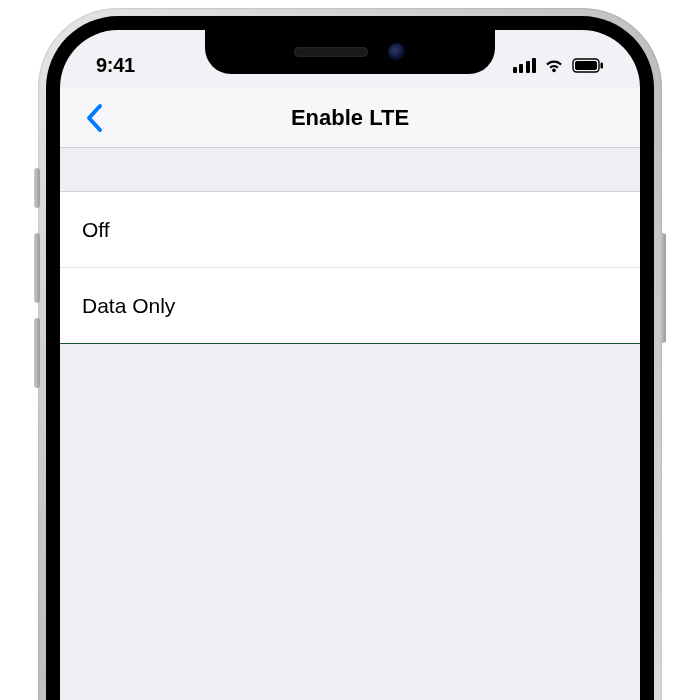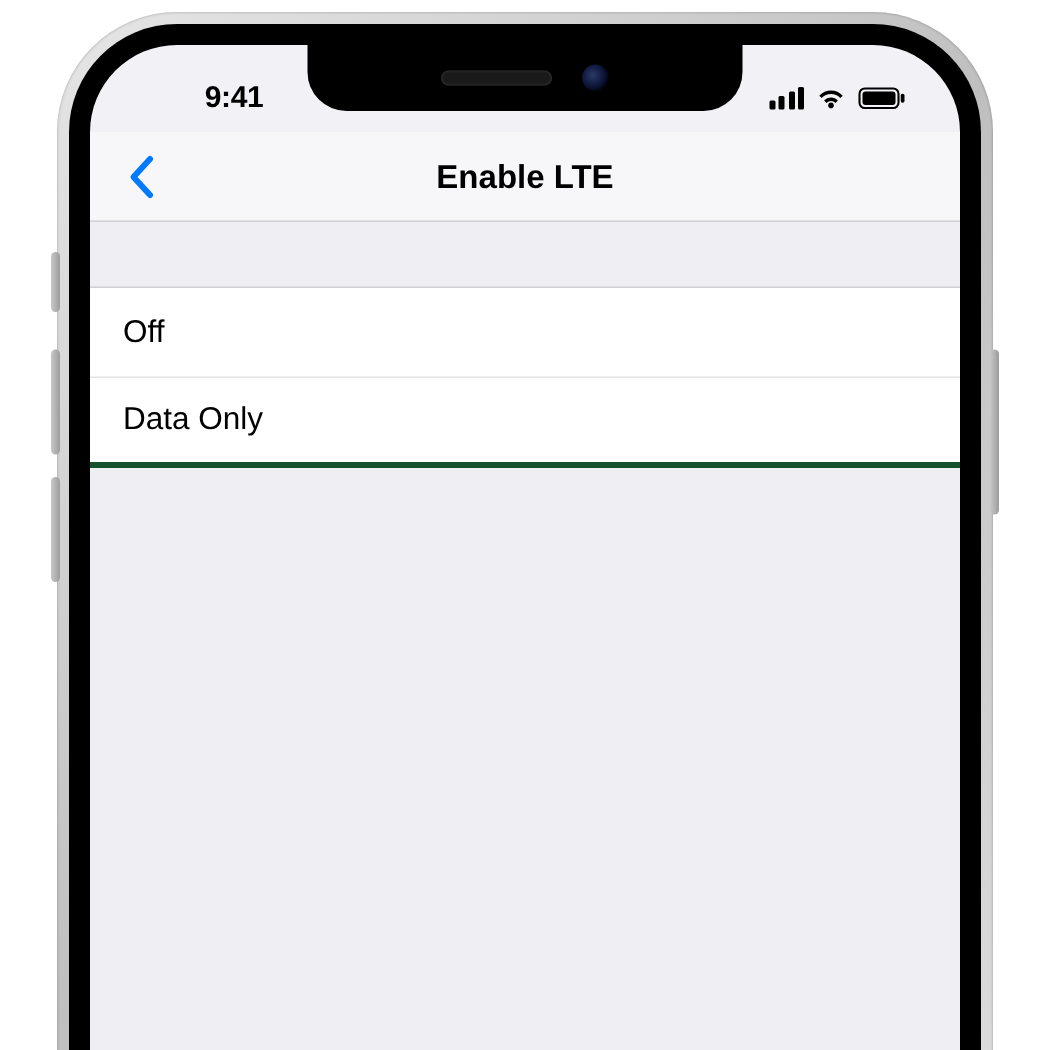--- a/index.html
+++ b/index.html
@@ -82,21 +82,21 @@
     position: relative;
     height: 58px;
     display: flex;
     justify-content: space-between;
     align-items: center;
     padding: 12px 36px 0 36px;
     font-size: 20px;
     font-weight: 600;
     color: #000;
   }
-  .status-left { width: 120px; text-align: center; letter-spacing: -0.3px;}
+  .status-left { width: 120px; letter-spacing: -0.3px;}
   .status-right {
     width: 120px;
     display: flex;
     align-items: center;
     justify-content: flex-end;
     gap: 7px;
   }
   .cell-bars {
     display: flex;
     align-items: flex-end;
@@ -144,28 +144,28 @@
     background: #efeff3;
     border-bottom: 1px solid #d0d0d4;
   }
   .list {
     background: #fff;
   }
   .row {
     display: flex;
     align-items: center;
     justify-content: space-between;
-    height: 60px;
+    height: 76px;
     padding: 0 22px;
     font-size: 21px;
     color: #000;
     border-bottom: 1px solid #e3e3e6;
     cursor: pointer;
   }
-  .row:last-child { border-bottom: 4px solid #14532d; }
+  .row:last-child { border-bottom: 1px solid #14532d; }
   .checkmark {
     color: #007aff;
     font-size: 22px;
     font-weight: 600;
   }
   .footer-note {
     padding: 12px 22px;
     font-size: 17px;
     color: #8a8a8e;
     background: #efeff3;

